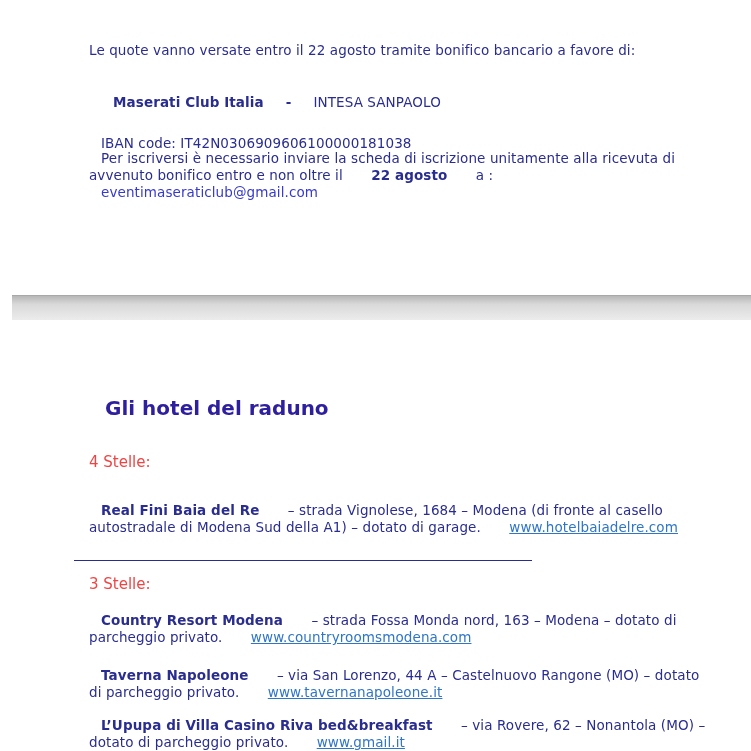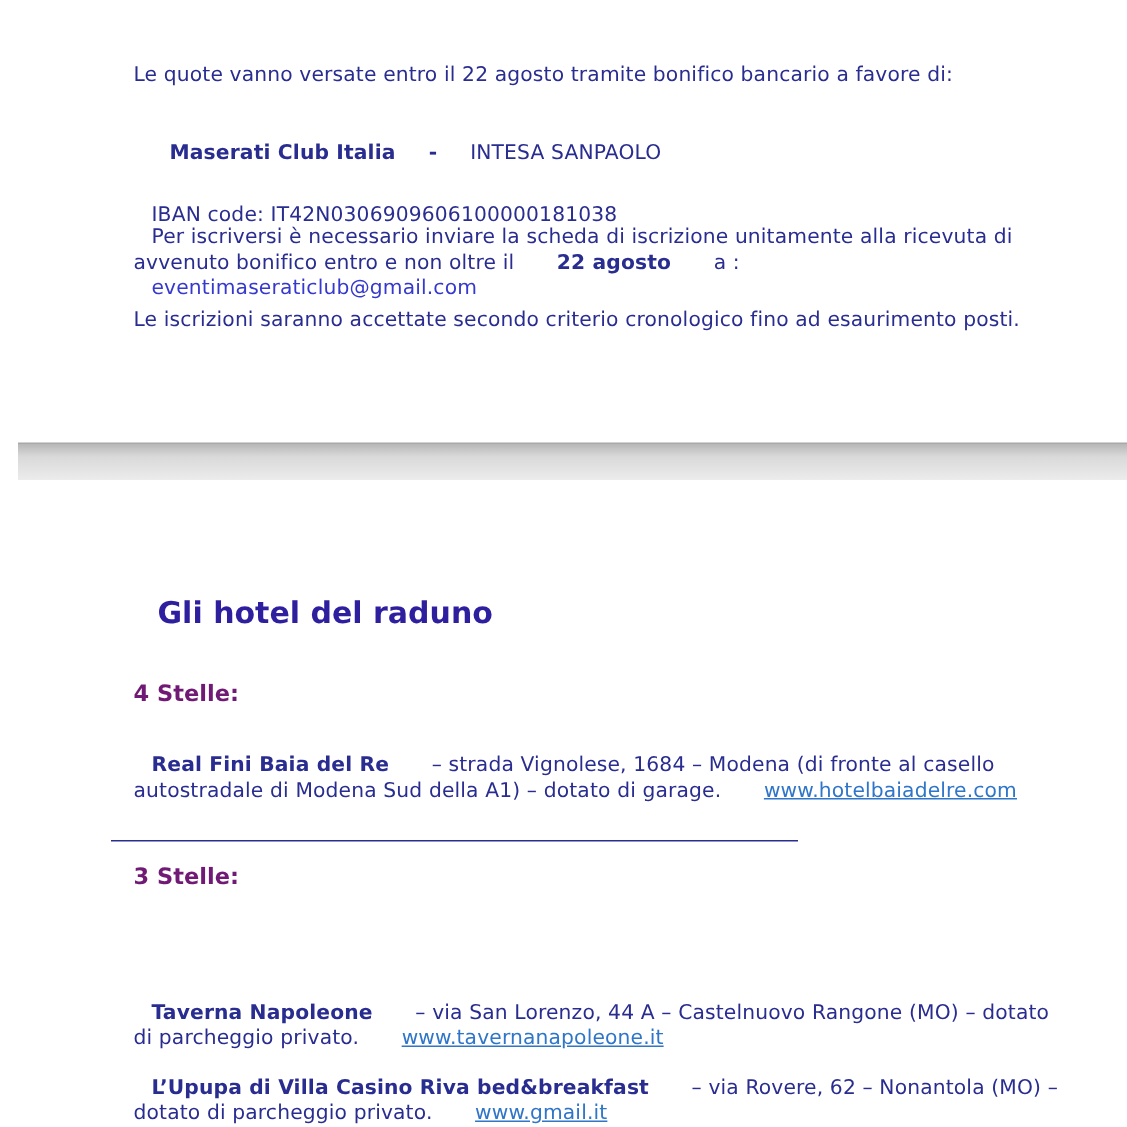--- a/index.html
+++ b/index.html
@@ -44,22 +44,22 @@
     top: 372px;
     font-size: 20px;
     font-weight: bold;
     color: #2d1f9e;
     margin-left: 16px;
   }
   .h2 {
     position: absolute;
     left: 65px;
     font-size: 15px;
-    font-weight: bold;
-    color: #701a75;
+    font-weight: normal;
+    color: #ef4444;
   }
   .divider {
     position: absolute;
     left: 62px;
     top: 524px;
     width: 458px;
     border-bottom: 1px solid #2a2d90;
   }
   .bank-line { display: block; }
   .dash-sep { padding: 0 10px; font-weight: bold; }
@@ -71,32 +71,32 @@
 
   <p class="txt" style="top:18px">Le quote vanno versate entro il 22 agosto tramite bonifico bancario a favore di:</p>
 
   <div class="txt" style="top:58px">
     <span class="bank-line"><b>Maserati Club Italia</b><span class="dash-sep">-</span><span>INTESA SANPAOLO</span></span>
     <span class="bank-line">IBAN code: IT42N0306909606100000181038</span>
   </div>
 
   <p class="txt" style="top:126px"><span>Per iscriversi è necessario inviare la scheda di iscrizione unitamente alla ricevuta di avvenuto bonifico entro e non oltre il </span><b>22 agosto</b><span> a : </span><a class="doclink">eventimaseraticlub@gmail.com</a></p>
 
-  <p class="txt" style="top:181px">Le iscrizioni saranno accettate secondo criterio cronologico fino ad esaurimento posti.</p>
 
   <div class="page-separator"></div>
 
   <h1 class="h1">Gli hotel del raduno</h1>
 
   <h2 class="h2" style="top:429px">4 Stelle:</h2>
 
   <p class="txt" style="top:478px"><b>Real Fini Baia del Re</b><span> – strada Vignolese, 1684 – Modena (di fronte al casello autostradale di Modena Sud della A1) – dotato di garage.  </span><a class="weblink">www.hotelbaiadelre.com</a></p>
 
   <div class="divider"></div>
 
   <h2 class="h2" style="top:551px">3 Stelle:</h2>
 
+  <p class="txt" style="top:588px"><b>Country Resort Modena</b><span> – strada Fossa Monda nord, 163 – Modena – dotato di parcheggio privato.   </span><a class="weblink">www.countryroomsmodena.com</a></p>
 
   <p class="txt" style="top:643px"><b>Taverna Napoleone</b><span> – via San Lorenzo, 44 A – Castelnuovo Rangone (MO) – dotato di parcheggio privato. </span><a class="weblink">www.tavernanapoleone.it</a></p>
 
   <p class="txt" style="top:693px"><b>L’Upupa di Villa Casino Riva bed&amp;breakfast</b><span> – via Rovere, 62 – Nonantola (MO) – dotato di parcheggio privato. </span><a class="weblink">www.gmail.it</a></p>
 
 </div>
 
 </body></html>

